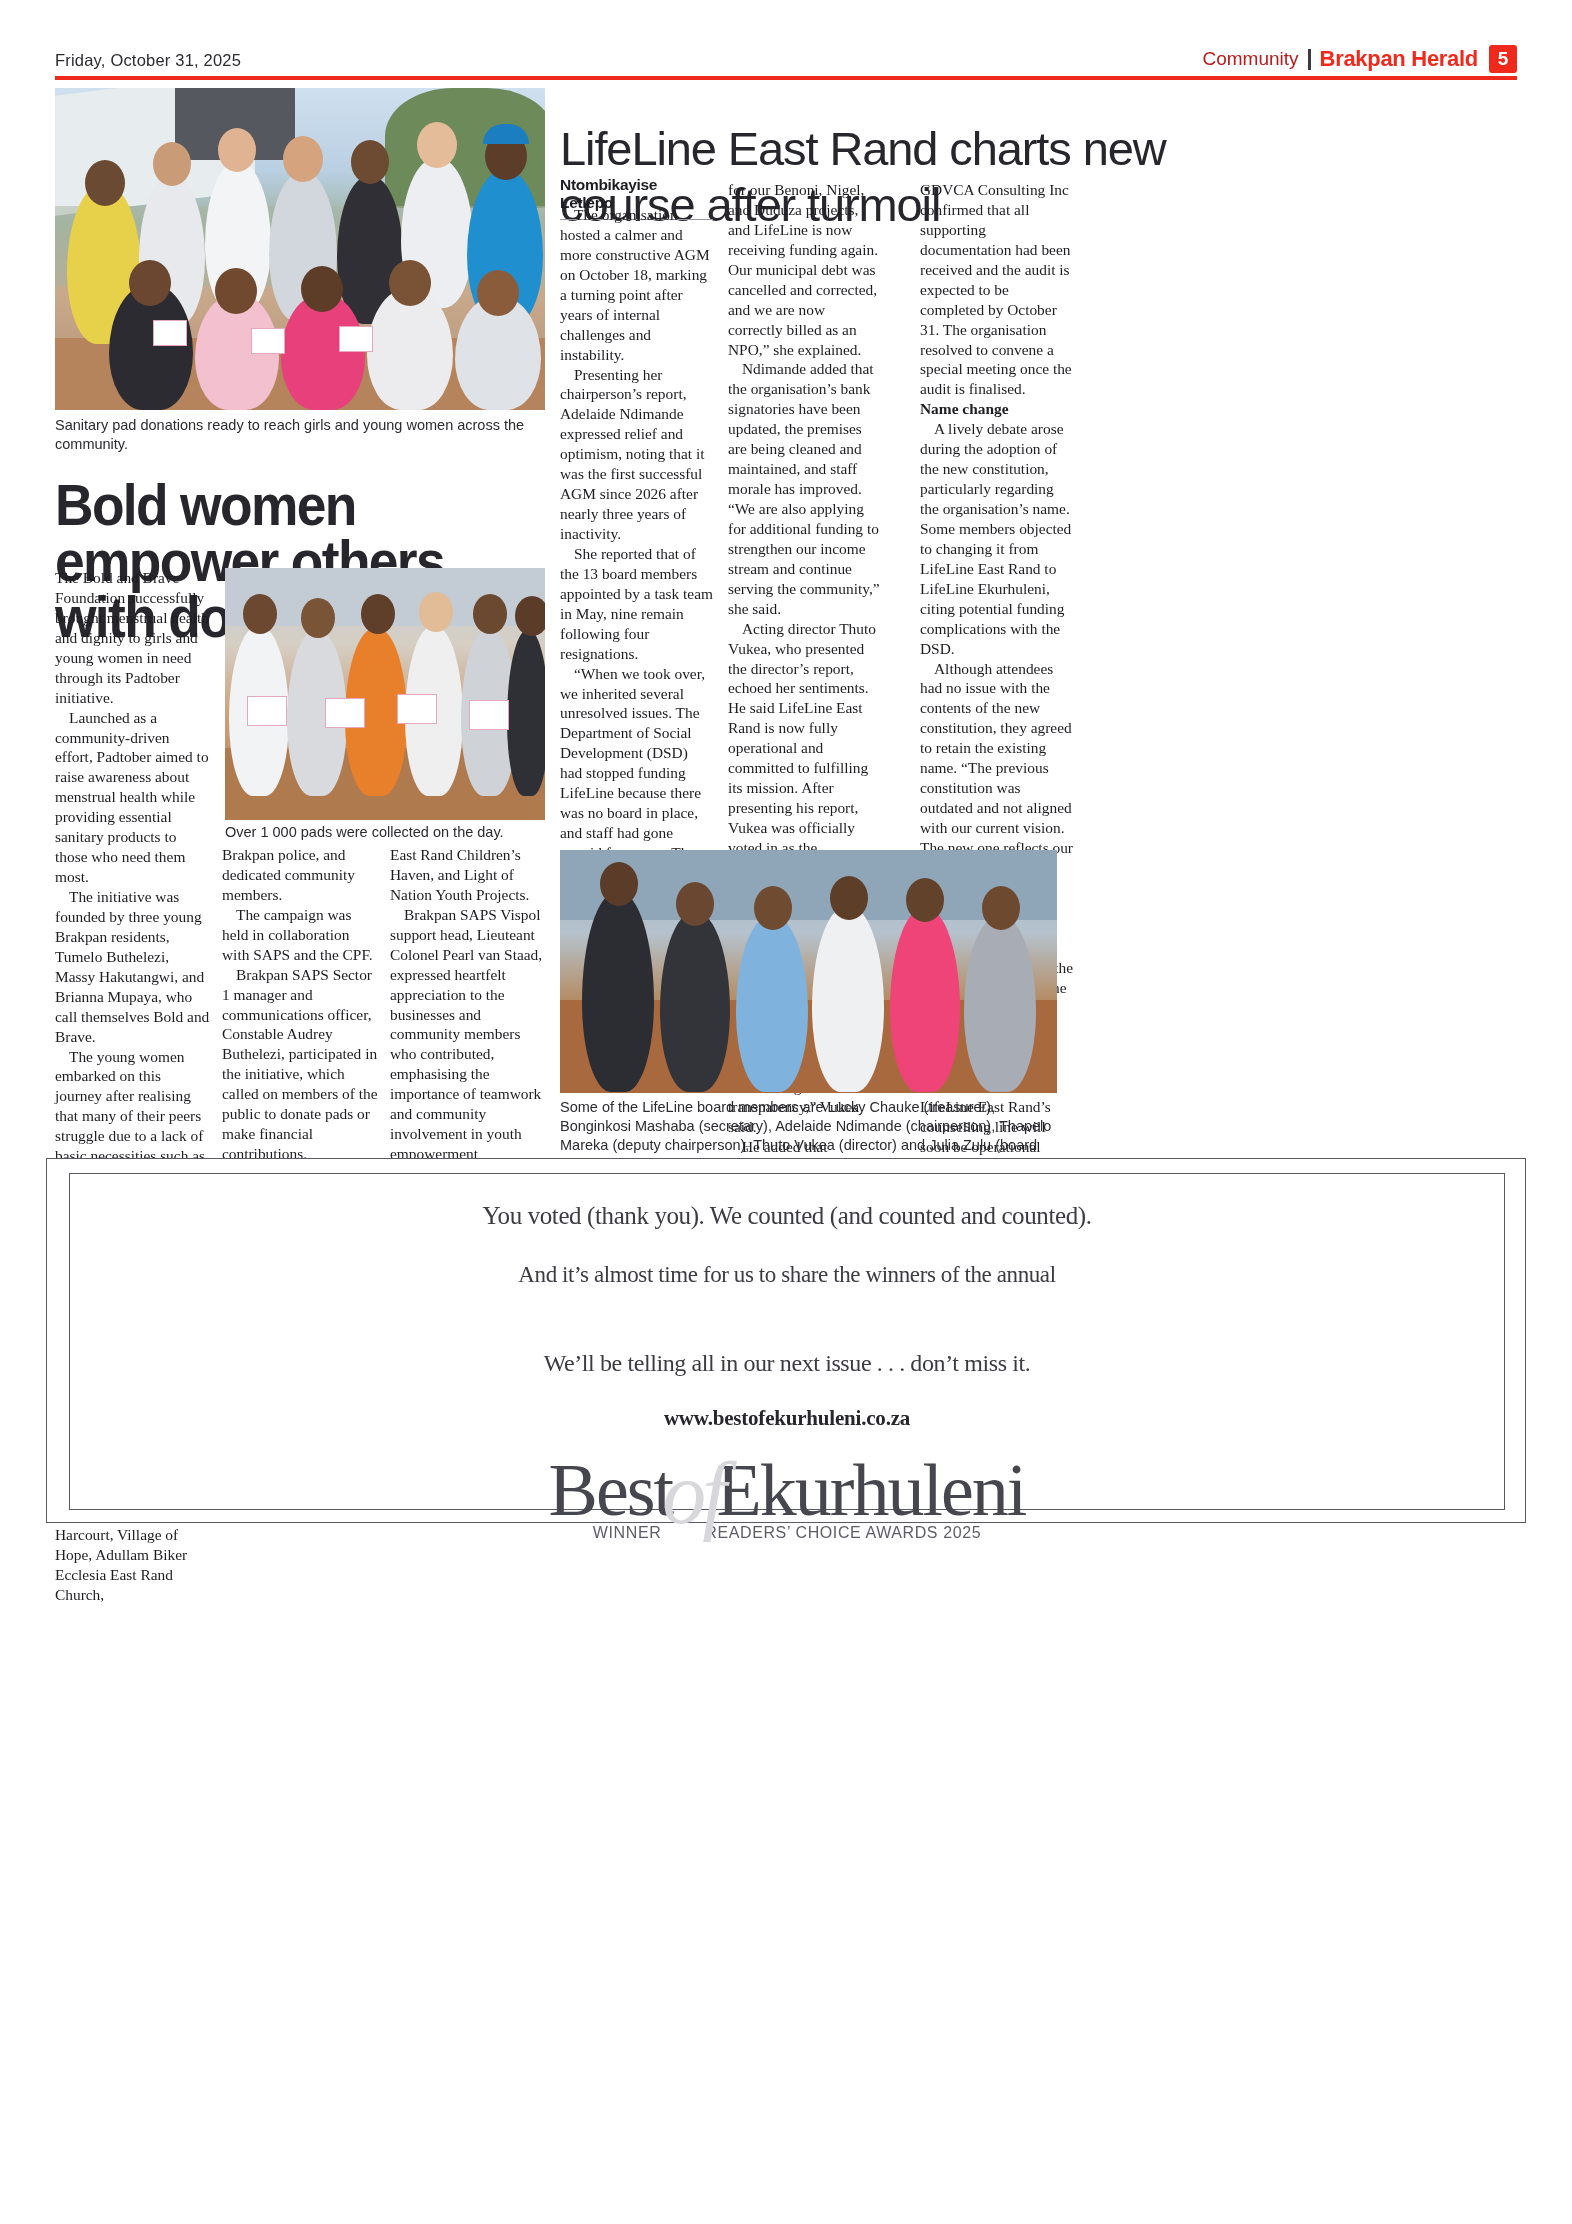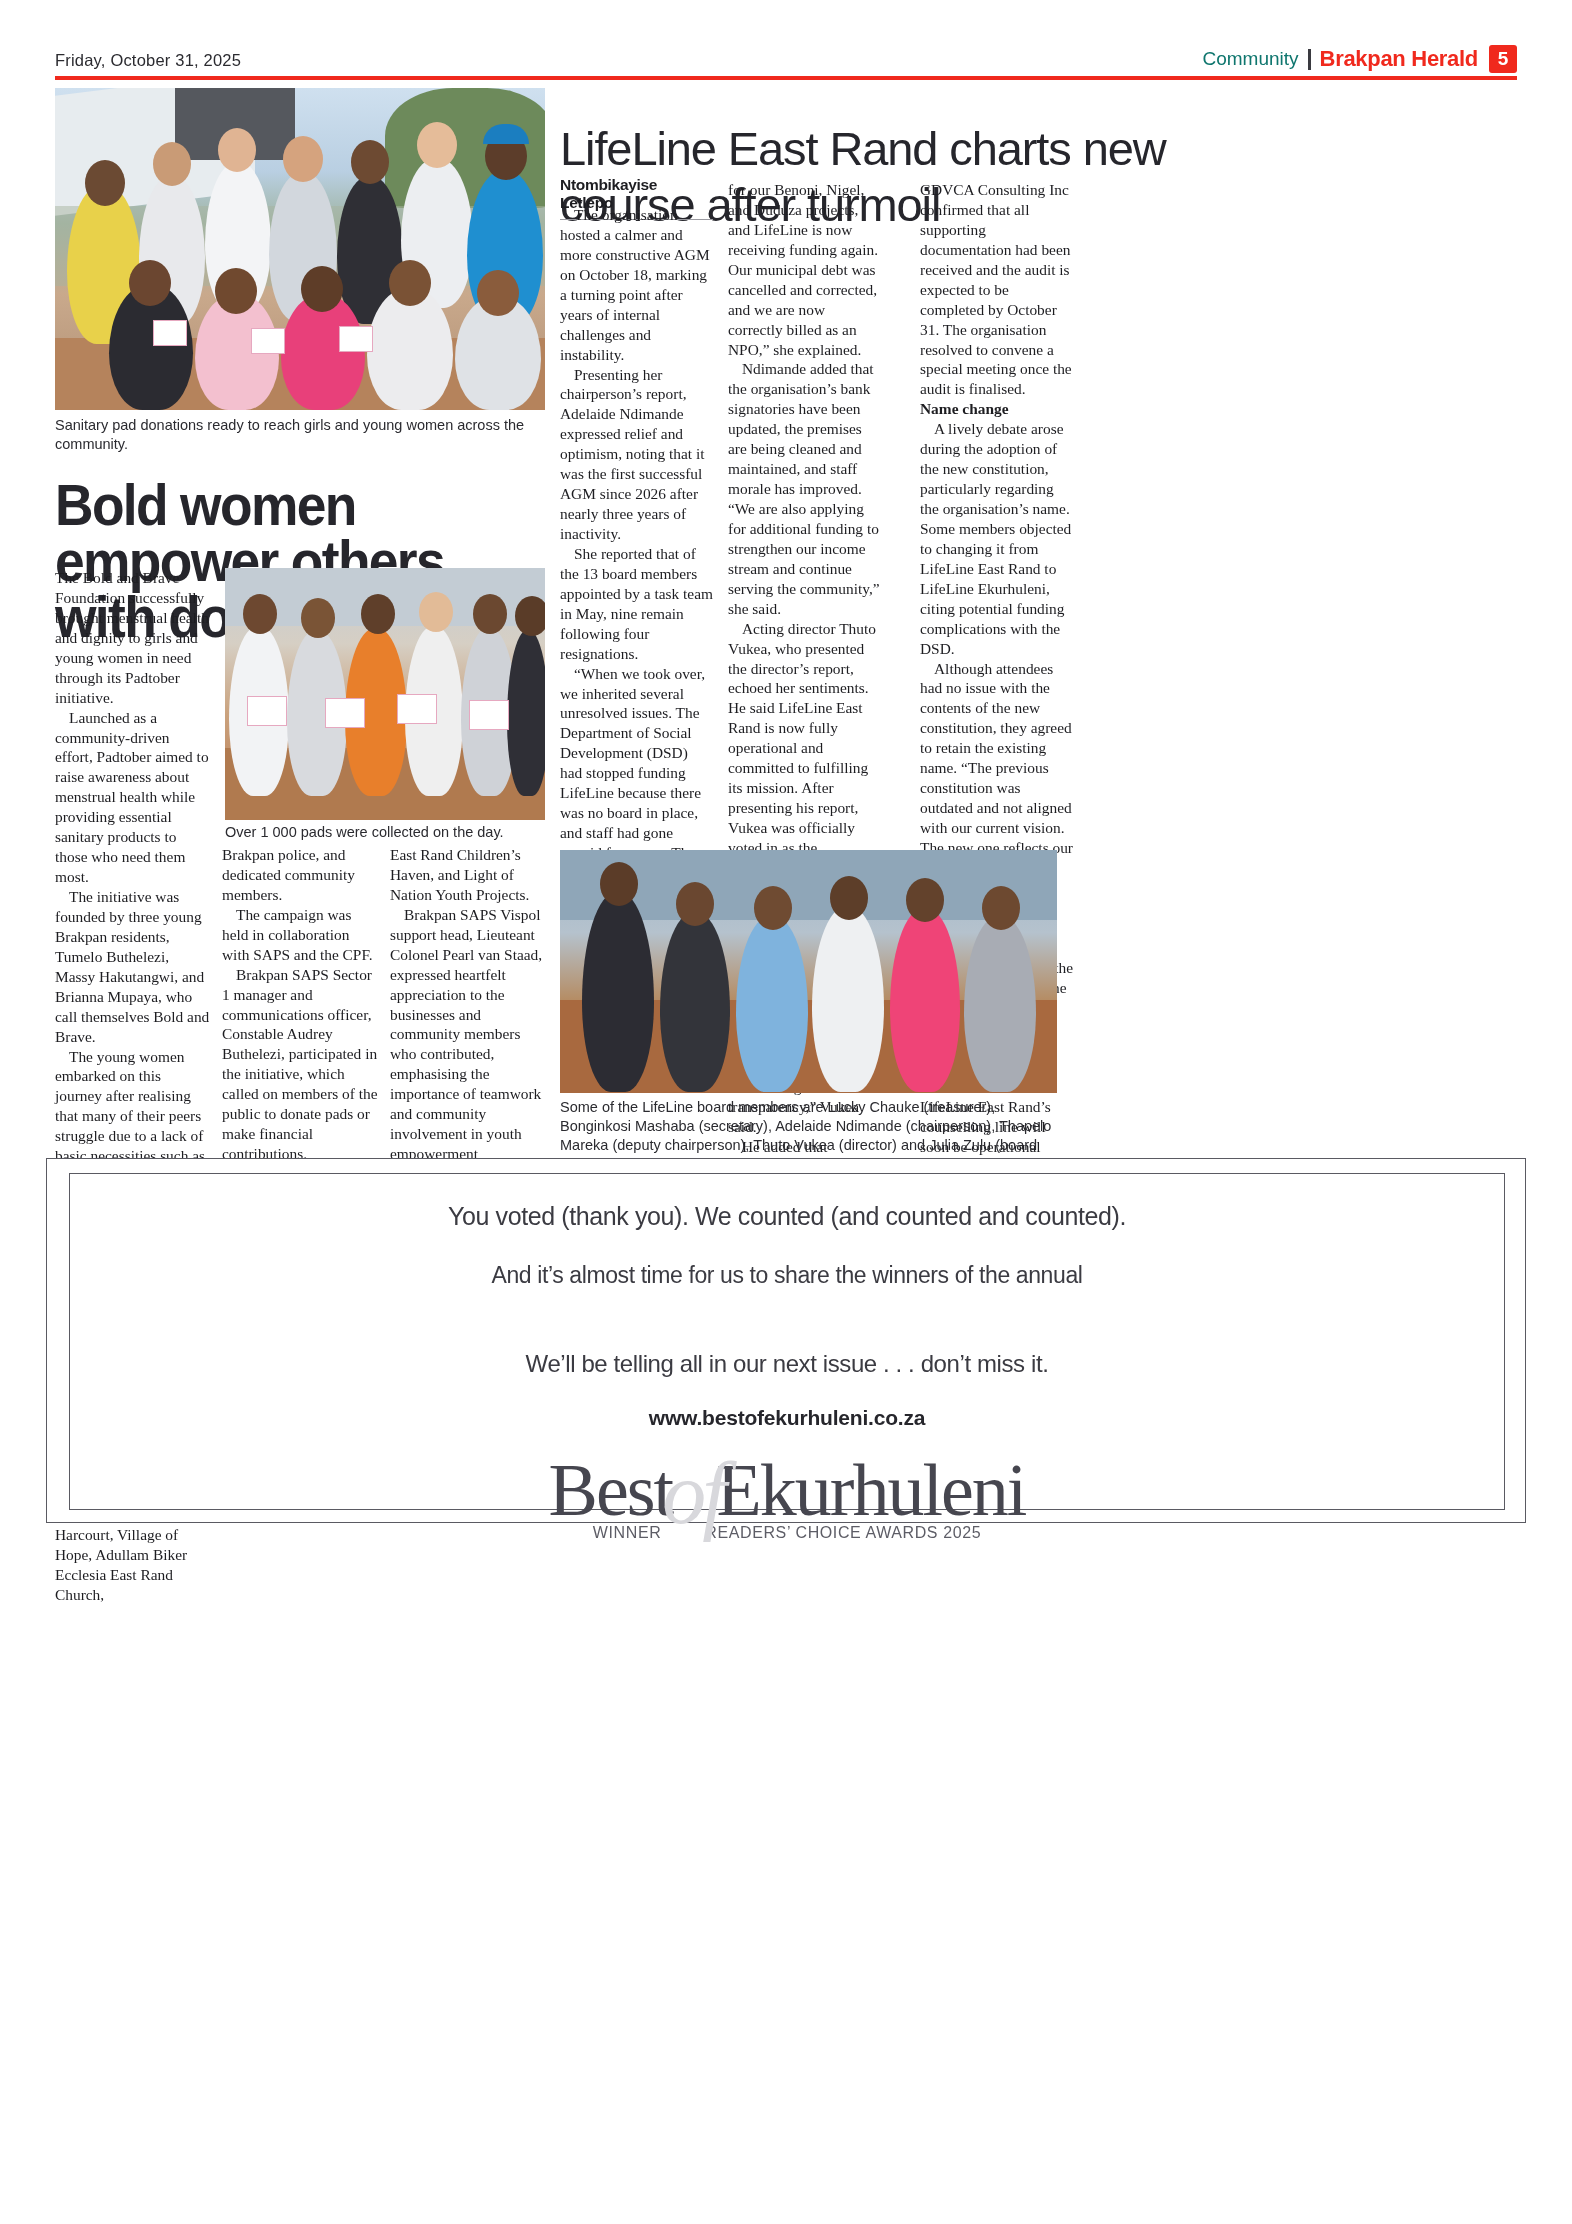--- a/index.html
+++ b/index.html
@@ -22,21 +22,21 @@
     position: absolute; left: 0; bottom: 6px;
     font-family: "Liberation Sans", sans-serif;
     font-size: 16.5px; color: #2b2b30; letter-spacing: .2px;
   }
   .header-right {
     position: absolute; right: 0; bottom: 3px;
     display: flex; align-items: center; gap: 9px;
   }
   .header-section {
     font-family: "Liberation Sans", sans-serif;
-    font-size: 19px; color: #0f766e;
+    font-size: 19px; color: #b91c1c;
   }
   .header-divider {
     width: 3px; height: 21px; background: #3a3a40;
   }
   .header-masthead {
     font-family: "Liberation Sans", sans-serif;
     font-weight: bold; font-size: 22px; color: #f0291d;
     letter-spacing: -0.3px;
   }
   .header-pagenum {
@@ -155,21 +155,21 @@
     background: #fff;
   }
   .ad-inner {
     position: absolute; left: 22px; top: 14px;
     width: 1436px; height: 337px;
     border: 1.5px solid #5a5a62;
     background: #fff;
   }
   .ad-line {
     width: 100%; text-align: center;
-    font-family: Liberation Sans, sans-serif;
+    font-family: Liberation Serif, serif;
     color: #3b3b42;
     letter-spacing: -0.4px;
   }
   .ad-l1 { position:absolute; top: 28px;  font-size: 25px; font-weight: 300; }
   .ad-l2 { position:absolute; top: 88px;  font-size: 23px; }
   .ad-l3 { position:absolute; top: 122px; font-size: 24px; font-weight: bold; color:#26262c; }
   .ad-l4 { position:absolute; top: 176px; font-size: 24px; }
   .ad-l5 { position:absolute; top: 232px; font-size: 21px; font-weight: bold; color:#26262c; letter-spacing:-0.2px;}
 
   

